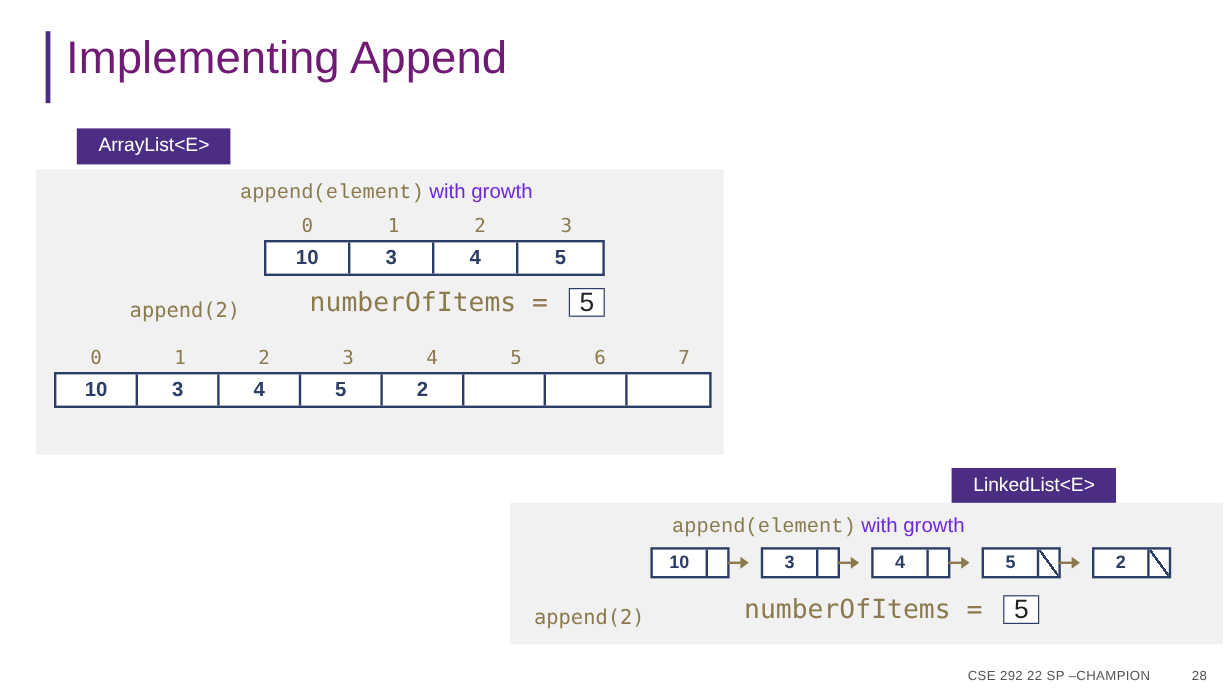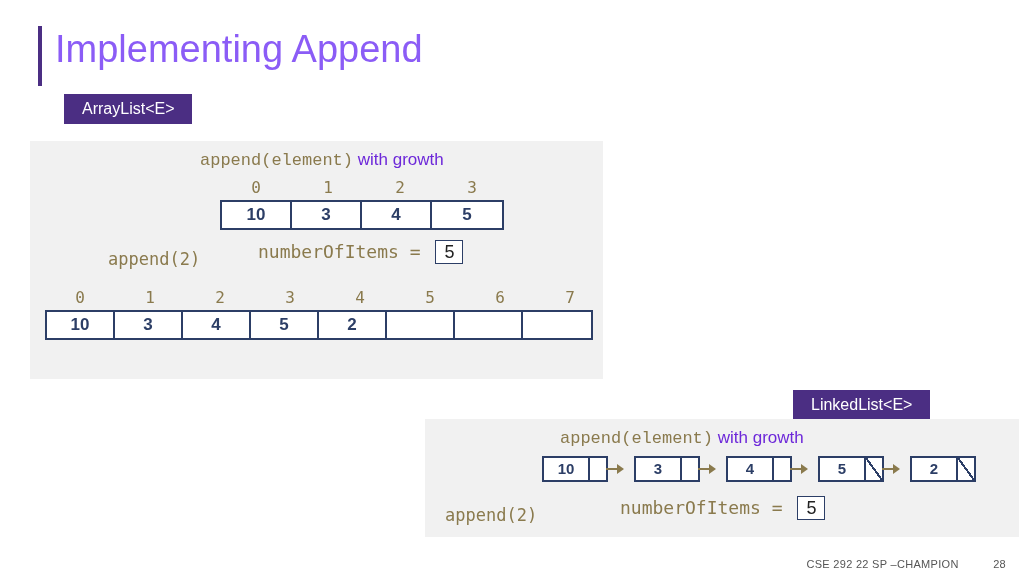--- a/index.html
+++ b/index.html
@@ -19,30 +19,30 @@
     width: 4px;
     height: 60px;
     background: #4b2e83;
   }
   .title {
     position: absolute;
     left: 55px;
     top: 28px;
     font-size: 38px;
     font-weight: 400;
-    color: #8b5cf6;
+    color: #701a75;
   }
   .class-label {
     position: absolute;
     background: #4b2e83;
     color: #fff;
     font-size: 16px;
     padding: 6px 18px;
   }
-  .class-label.first { left: 64px; top: 94px; }
+  .class-label.first { left: 64px; top: 107px; }
   .class-label.second { left: 793px; top: 390px; }
 
   .panel {
     position: absolute;
     background: #f1f1f1;
   }
   .panel.a { left: 30px; top: 141px; width: 573px; height: 238px; }
   .panel.b { left: 425px; top: 419px; width: 594px; height: 118px; }
 
   .mono { font-family: "Consolas", "Courier New", monospace; color: #8a7a4d; }
@@ -90,21 +90,21 @@
     font-family: "Consolas", monospace;
     color: #8a7a4d;
     font-size: 17px;
     margin-top: 47px;
   }
 
   .noi {
     position: absolute;
     font-family: "Consolas", monospace;
     color: #8a7a4d;
-    font-size: 18px;
+    font-size: 22px;
   }
   .noi .box {
     display: inline-block;
     border: 1.5px solid #2c3e66;
     color: #222;
     font-family: "Segoe UI", Arial, sans-serif;
     padding: 0 8px;
     margin-left: 4px;
     background: #fff;
     line-height: 22px;

